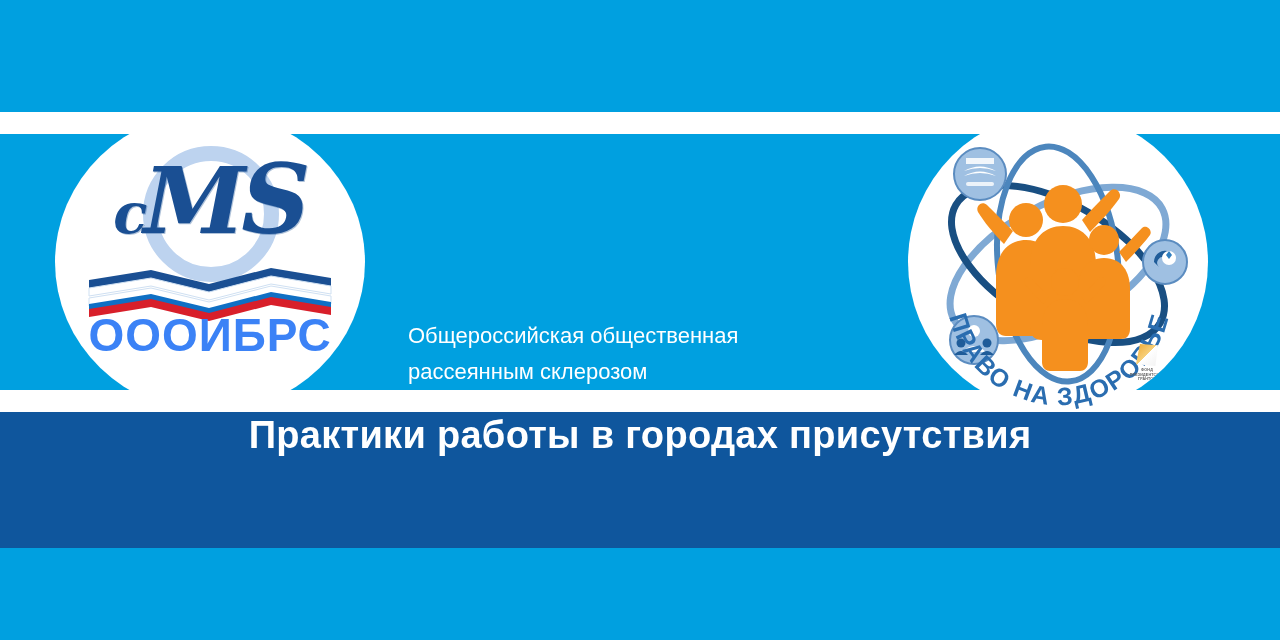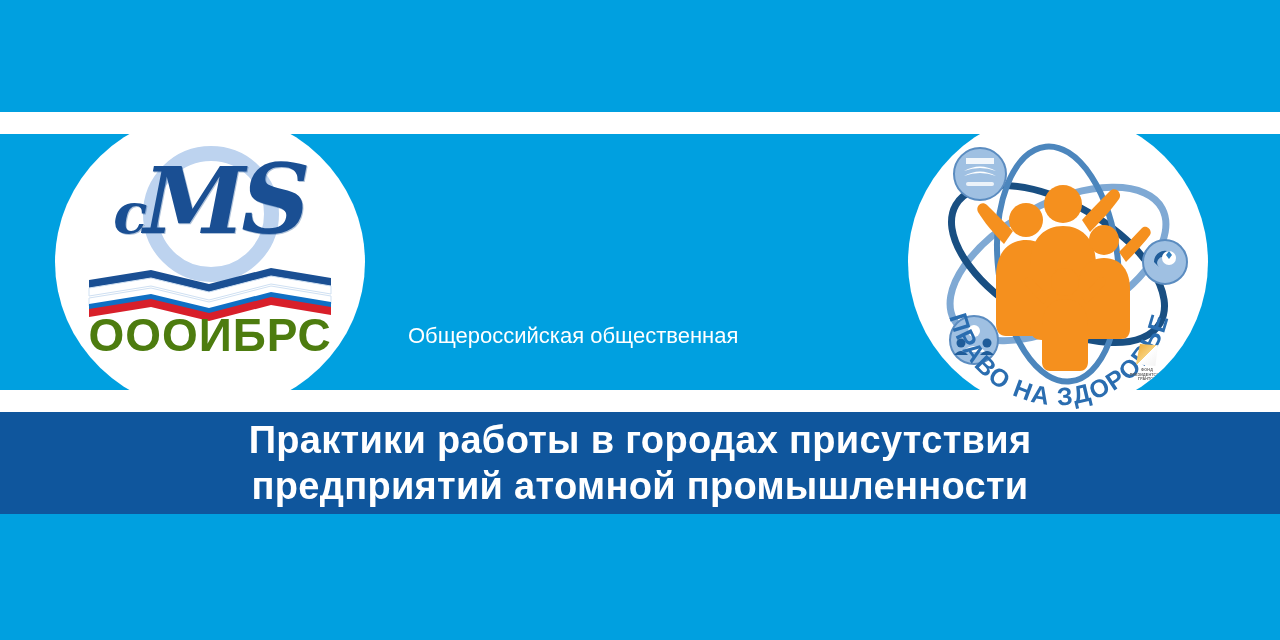--- a/index.html
+++ b/index.html
@@ -84,21 +84,21 @@
   #ribbon-wrap { position: absolute; left: 0; top: 120px; width: 250px; height: 68px; }
 
   #ooo-text {
     position: absolute;
     left: 0; top: 196px;
     width: 310px;
     text-align: center;
     font-size: 46px;
     font-weight: bold;
     letter-spacing: 1px;
-    color: #4d7c0f;
+    color: #3b82f6;
     font-family: "Liberation Sans", sans-serif;
   }
 
   
   #org-name {
     position: absolute;
     left: 408px; top: 206px;
     width: 490px;
     z-index: 4;
     color: #ffffff;
@@ -137,24 +137,23 @@
     line-height: 4.6px;
     color: #5b5b5b;
     letter-spacing: .2px;
     font-weight: bold;
   }
 
   
   #title-banner {
     position: absolute;
     left: 0; top: 412px;
-    width: 1280px; height: 102px;
+    width: 1280px; height: 136px;
     background: #0f569d;
     display: flex;
-    align-items: center;
     justify-content: center;
   }
   #title-text {
     color: #ffffff;
     text-align: center;
     font-size: 38px;
     line-height: 46px;
     font-weight: bold;
     letter-spacing: .3px;
     font-family: "Liberation Sans", sans-serif;
@@ -189,20 +188,21 @@
             <path d="M4,51 L66,41 L124,55 L186,39 L246,49 L246,57 L186,47 L124,63 L66,49 L4,59 Z" fill="#d81f2a"></path>
           </svg>
         </div>
       </div>
 
       <div id="ooo-text">ОООИБРС</div>
     </div>
 
     <div id="org-name">
       <div>Общероссийская общественная</div>
+      <div>рассеянным склерозом</div>
     </div>
 
     <div id="right-logo-oval">
       <svg id="atom-svg" viewBox="0 0 300 300">
         <defs>
           <path id="arcPath" d="M 40,196 A 112,112 0 0 0 262,196" fill="none"></path>
         </defs>
 
         <g fill="none" stroke-linecap="round">
           <ellipse cx="150" cy="152" rx="118" ry="60" stroke="#7fa9d4" stroke-width="7" transform="rotate(-28 150 152)"></ellipse>
@@ -265,17 +265,16 @@
         <div class="gl-txt">ФОНД</div>
         <div class="gl-txt">ПРЕЗИДЕНТСКИХ</div>
         <div class="gl-txt">ГРАНТОВ</div>
       </div>
     </div>
   </div>
 
   <div id="title-banner">
     <div id="title-text">
       <div>Практики работы в городах присутствия</div>
-      <div>предприятий атомной промышленности</div>
     </div>
   </div>
 
 </div>
 
 </body></html>

